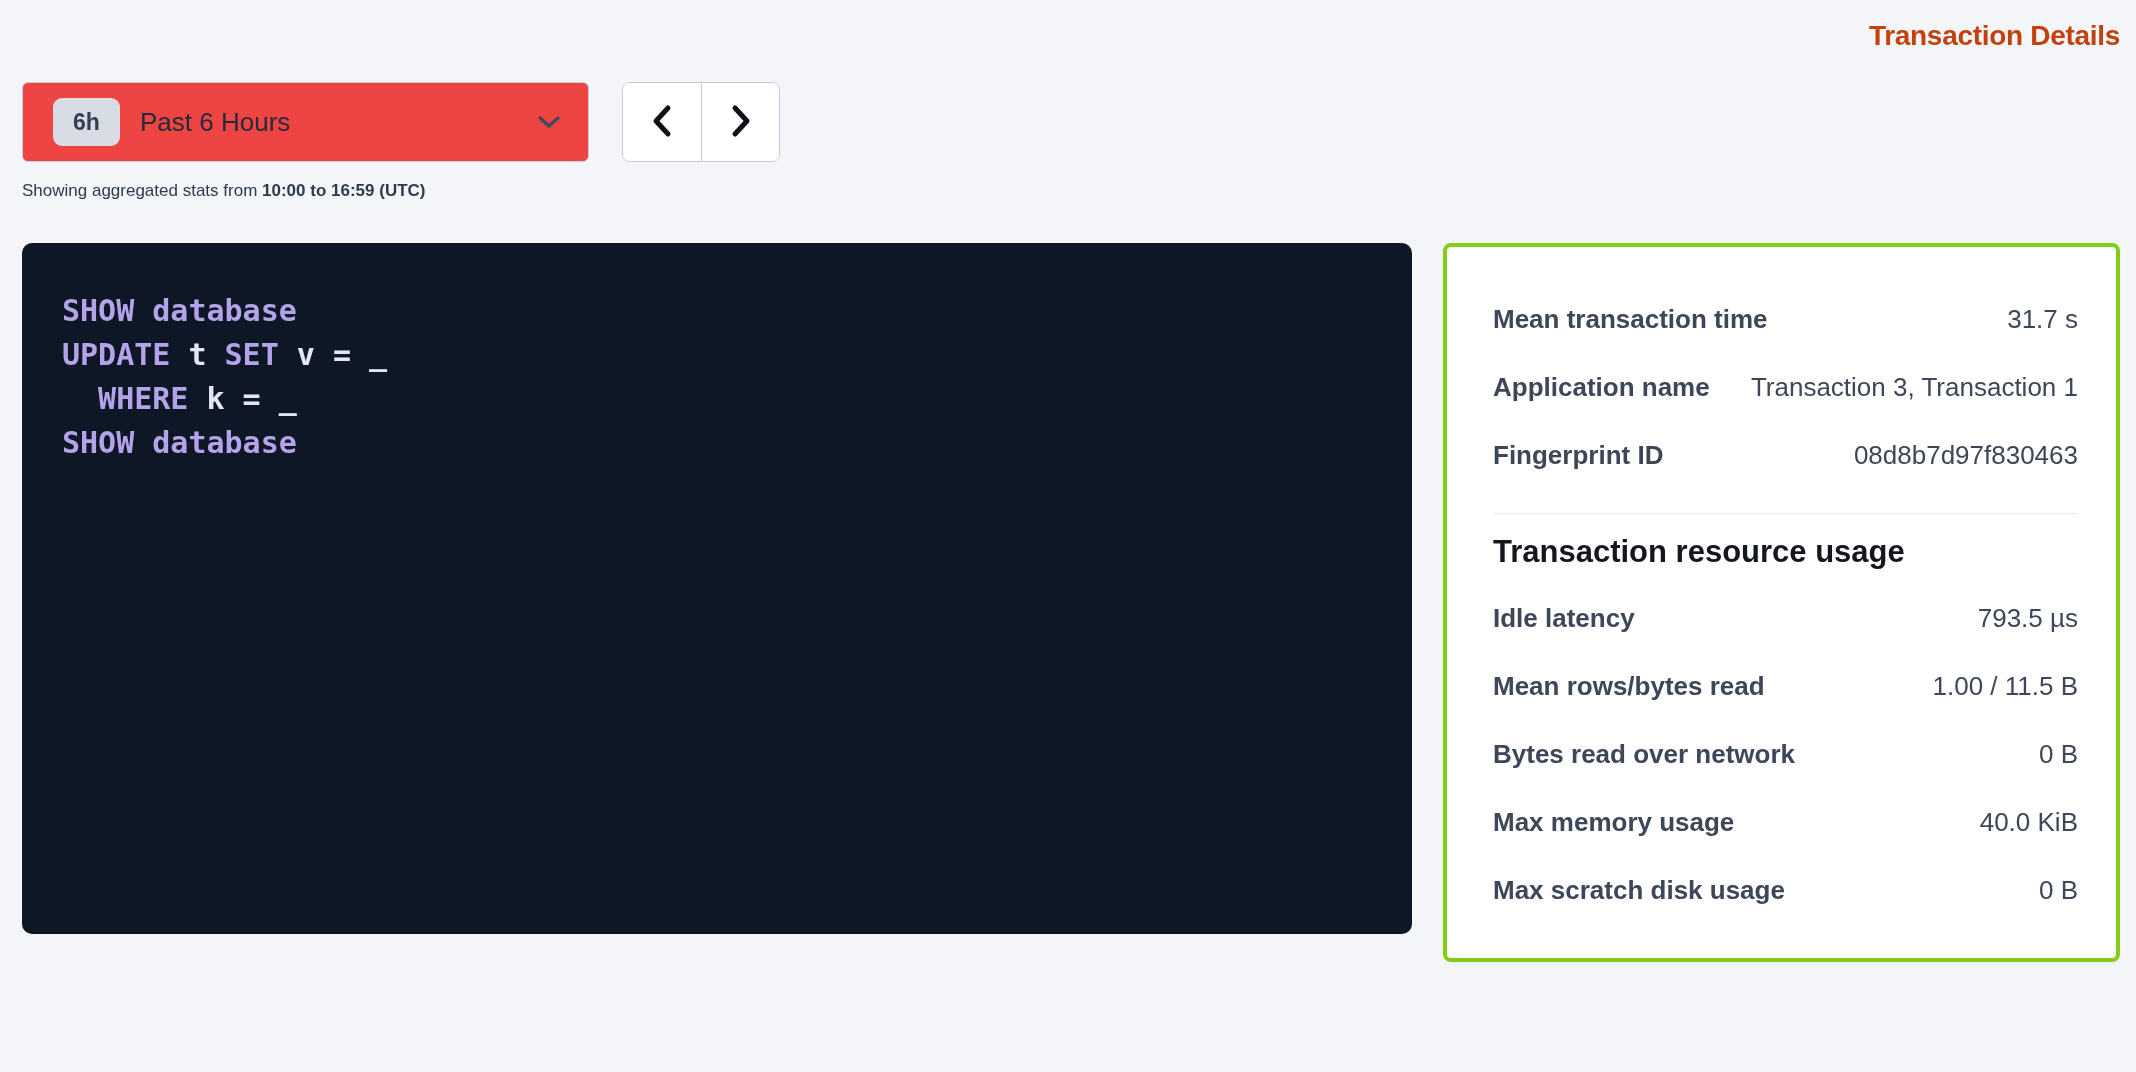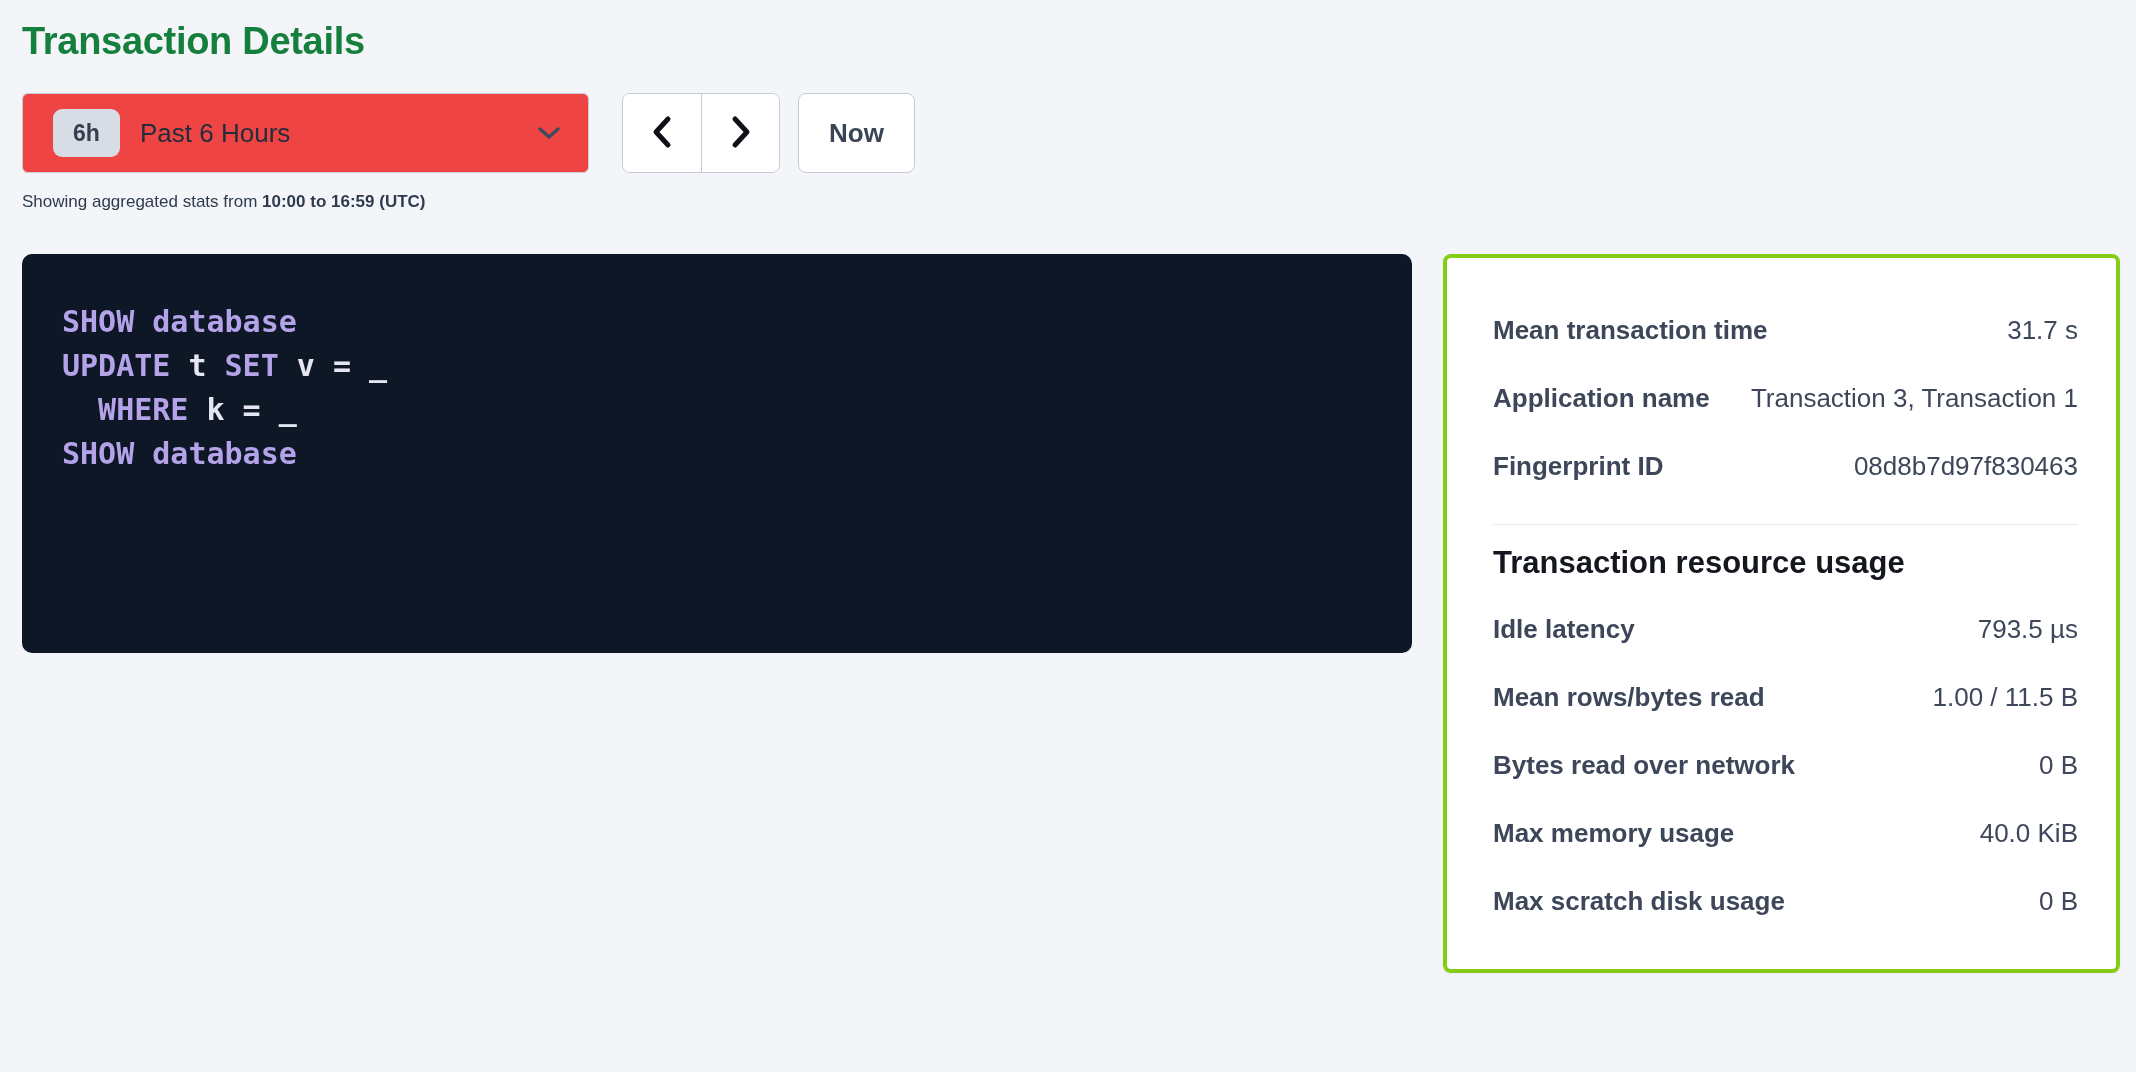--- a/index.html
+++ b/index.html
@@ -6,25 +6,26 @@
   html, body { width: 2136px; height: 1072px; }
   body {
     background: #f4f5f9;
     font-family: "Liberation Sans", sans-serif;
     color: #394455;
     overflow: hidden;
   }
   .page { padding: 16px 16px 0 22px; }
 
   .page-title {
-    font-size: 38px;
-    font-weight: 700;
-    color: #15803d;
+    font-size: 28px;
+    font-weight: 700;
+    color: #c2410c;
     letter-spacing: -0.3px;
     margin-top: 4px;
+    text-align: right;
   }
 
   
   .controls {
     margin-top: 30px;
     display: flex;
     align-items: stretch;
     height: 80px;
   }
   .dropdown {
@@ -102,21 +103,21 @@
 
   
   .main {
     margin-top: 42px;
     display: flex;
     align-items: flex-start;
     gap: 31px;
   }
   .code-box {
     width: 1390px;
-    height: 399px;
+    height: 691px;
     background: #0d1726;
     border-radius: 10px;
     padding: 46px 40px;
     font-family: "DejaVu Sans Mono", monospace;
     font-size: 30px;
     line-height: 44px;
     font-weight: 700;
   }
   .cl { white-space: nowrap; }
   .cl > span + span { margin-left: 1ch; }
@@ -177,21 +178,20 @@
       </button>
       <button class="nav-btn">
         <span>
           <svg width="26" height="36" viewBox="0 0 26 36">
               <path d="M7 5 L19 18 L7 31" fill="none" stroke="#0e1116" stroke-width="5" stroke-linecap="round" stroke-linejoin="round"></path>
             </svg>
         </span>
       </button>
     </div>
 
-    <button class="now-btn">Now</button>
   </div>
 
   <div class="stats-line">
     <span>Showing aggregated stats from</span>
     <span class="range">10:00 to 16:59 (UTC)</span>
   </div>
 
   <div class="main">
 
     <div class="code-box">

